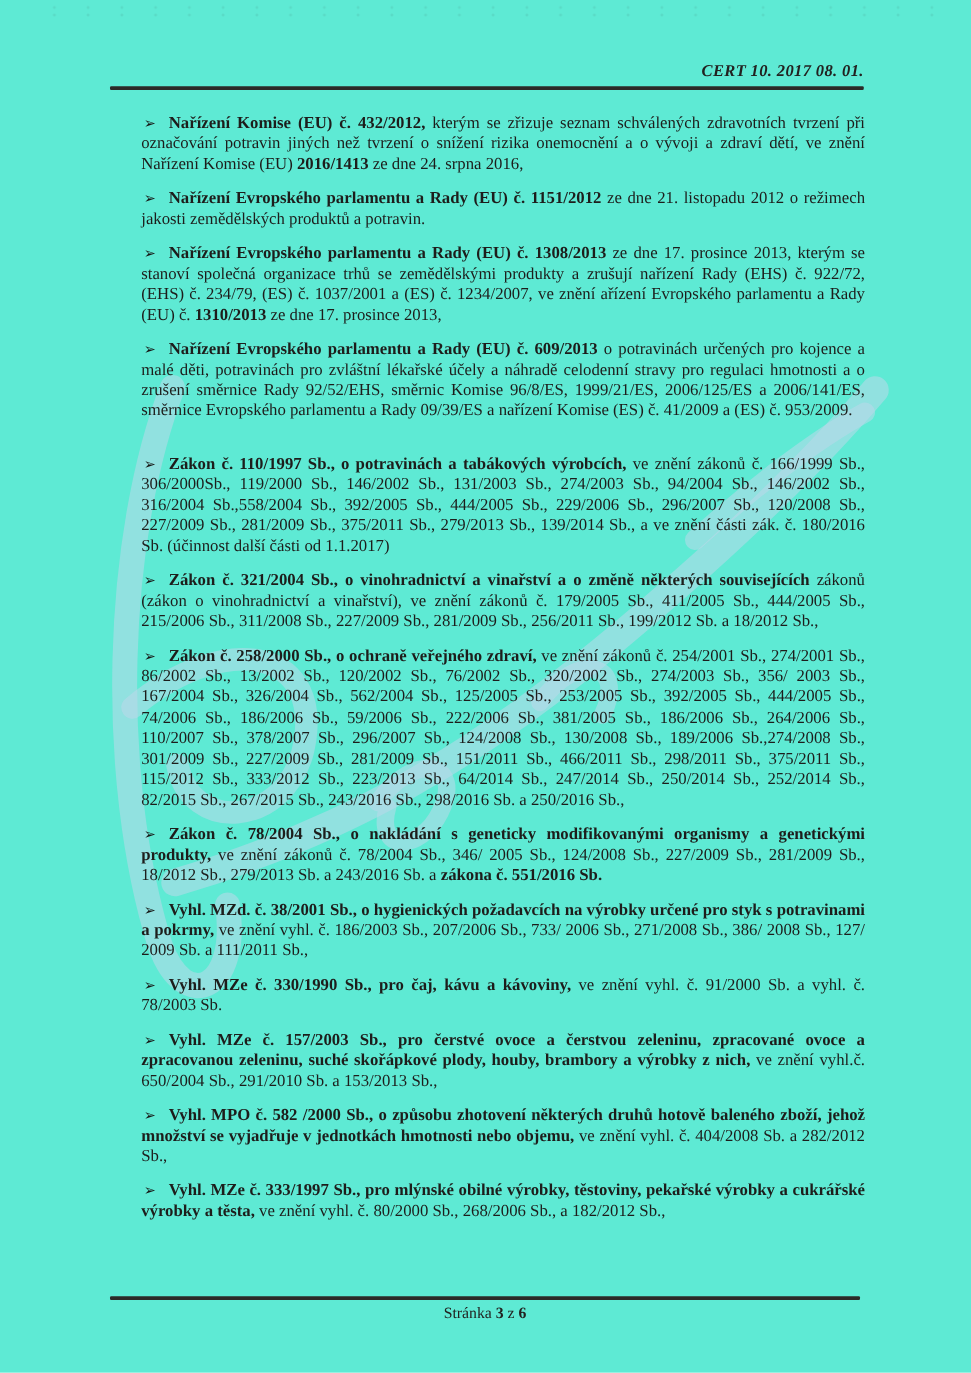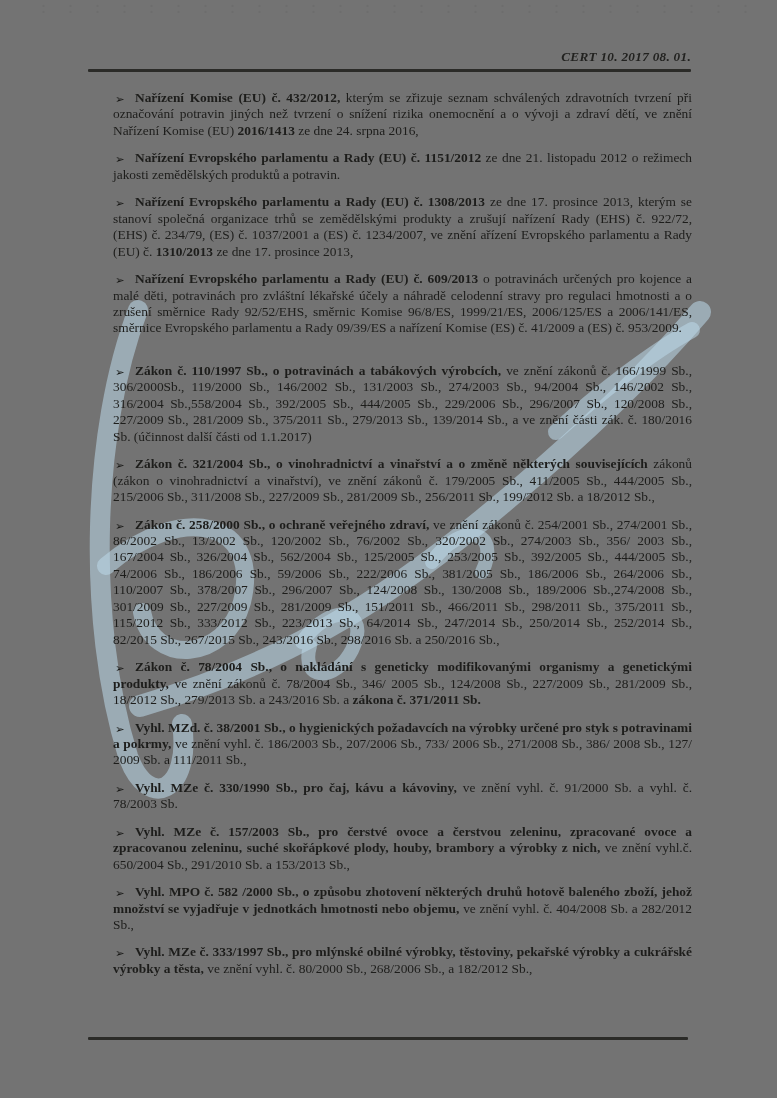--- a/index.html
+++ b/index.html
@@ -4,21 +4,21 @@
 <style>
   * { margin:0; padding:0; box-sizing:border-box; }
   html, body { width:777px; height:1098px; }
   body {
     font-family: "Liberation Serif", "DejaVu Serif", serif;
     background:#fbfbf8;
   }
   .page {
     position:relative;
     width:777px; height:1098px;
-    background:#737373;
+    background:#5eead4;
     overflow:hidden;
     color:#1d1d1b;
   }
   
   .scan-noise {
     position:absolute; top:3px; left:30px; right:10px; height:12px;
     background-image: radial-gradient(circle 1.1px, rgba(40,40,40,0.22) 0, rgba(40,40,40,0.0) 1.6px);
     background-size: 27px 6px;
     opacity:.55;
   }
@@ -83,23 +83,29 @@
   <div class="header-rule"></div>
 
   <div class="content">
       <div class="item"><span class="bullet">➢</span><span class="seg bold">Nařízení Komise (EU) č. 432/2012,</span><span class="seg"> kterým se zřizuje seznam schválených zdravotních tvrzení při označování potravin jiných než tvrzení o snížení rizika onemocnění a o vývoji a zdraví dětí, ve znění Nařízení Komise (EU) </span><span class="seg bold">2016/1413</span><span class="seg"> ze dne 24. srpna 2016,</span></div>
       <div class="item"><span class="bullet">➢</span><span class="seg bold">Nařízení Evropského parlamentu a Rady (EU) č. 1151/2012</span><span class="seg"> ze dne 21. listopadu 2012 o režimech jakosti zemědělských produktů a potravin.</span></div>
       <div class="item"><span class="bullet">➢</span><span class="seg bold">Nařízení Evropského parlamentu a Rady (EU) č. 1308/2013</span><span class="seg"> ze dne 17. prosince 2013, kterým se stanoví společná organizace trhů se zemědělskými produkty a zrušují nařízení Rady (EHS) č. 922/72, (EHS) č. 234/79, (ES) č. 1037/2001 a (ES) č. 1234/2007, ve znění ařízení Evropského parlamentu a Rady (EU) č. </span><span class="seg bold">1310/2013</span><span class="seg"> ze dne 17. prosince 2013,</span></div>
       <div class="item"><span class="bullet">➢</span><span class="seg bold">Nařízení Evropského parlamentu a Rady (EU) č. 609/2013</span><span class="seg"> o potravinách určených pro kojence a malé děti, potravinách pro zvláštní lékařské účely a náhradě celodenní stravy pro regulaci hmotnosti a o zrušení směrnice Rady 92/52/EHS, směrnic Komise 96/8/ES, 1999/21/ES, 2006/125/ES a 2006/141/ES, směrnice Evropského parlamentu a Rady 09/39/ES a nařízení Komise (ES) č. 41/2009 a (ES) č. 953/2009.</span></div>
       <div class="item gap-before"><span class="bullet">➢</span><span class="seg bold">Zákon č. 110/1997 Sb., o potravinách a tabákových výrobcích,</span><span class="seg"> ve znění zákonů č. 166/1999 Sb., 306/2000Sb., 119/2000 Sb., 146/2002 Sb., 131/2003 Sb., 274/2003 Sb., 94/2004 Sb., 146/2002 Sb., 316/2004 Sb.,558/2004 Sb., 392/2005 Sb., 444/2005 Sb., 229/2006 Sb., 296/2007 Sb., 120/2008 Sb., 227/2009 Sb., 281/2009 Sb., 375/2011 Sb., 279/2013 Sb., 139/2014 Sb., a ve znění části zák. č. 180/2016 Sb. (účinnost další části od 1.1.2017)</span></div>
       <div class="item"><span class="bullet">➢</span><span class="seg bold">Zákon č. 321/2004 Sb., o vinohradnictví a vinařství a o změně některých souvisejících</span><span class="seg"> zákonů (zákon o vinohradnictví a vinařství), ve znění zákonů č. 179/2005 Sb., 411/2005 Sb., 444/2005 Sb., 215/2006 Sb., 311/2008 Sb., 227/2009 Sb., 281/2009 Sb., 256/2011 Sb., 199/2012 Sb. a 18/2012 Sb.,</span></div>
       <div class="item"><span class="bullet">➢</span><span class="seg bold">Zákon č. 258/2000 Sb., o ochraně veřejného zdraví,</span><span class="seg"> ve znění zákonů č. 254/2001 Sb., 274/2001 Sb., 86/2002 Sb., 13/2002 Sb., 120/2002 Sb., 76/2002 Sb., 320/2002 Sb., 274/2003 Sb., 356/ 2003 Sb., 167/2004 Sb., 326/2004 Sb., 562/2004 Sb., 125/2005 Sb., 253/2005 Sb., 392/2005 Sb., 444/2005 Sb., 74/2006 Sb., 186/2006 Sb., 59/2006 Sb., 222/2006 Sb., 381/2005 Sb., 186/2006 Sb., 264/2006 Sb., 110/2007 Sb., 378/2007 Sb., 296/2007 Sb., 124/2008 Sb., 130/2008 Sb., 189/2006 Sb.,274/2008 Sb., 301/2009 Sb., 227/2009 Sb., 281/2009 Sb., 151/2011 Sb., 466/2011 Sb., 298/2011 Sb., 375/2011 Sb., 115/2012 Sb., 333/2012 Sb., 223/2013 Sb., 64/2014 Sb., 247/2014 Sb., 250/2014 Sb., 252/2014 Sb., 82/2015 Sb., 267/2015 Sb., 243/2016 Sb., 298/2016 Sb. a 250/2016 Sb.,</span></div>
-      <div class="item"><span class="bullet">➢</span><span class="seg bold">Zákon č. 78/2004 Sb., o nakládání s geneticky modifikovanými organismy a genetickými produkty,</span><span class="seg"> ve znění zákonů č. 78/2004 Sb., 346/ 2005 Sb., 124/2008 Sb., 227/2009 Sb., 281/2009 Sb., 18/2012 Sb., 279/2013 Sb. a 243/2016 Sb. a </span><span class="seg bold">zákona č. 371/2011 Sb.</span></div>
+      <div class="item"><span class="bullet">➢</span><span class="seg bold">Zákon č. 78/2004 Sb., o nakládání s geneticky modifikovanými organismy a genetickými produkty,</span><span class="seg"> ve znění zákonů č. 78/2004 Sb., 346/ 2005 Sb., 124/2008 Sb., 227/2009 Sb., 281/2009 Sb., 18/2012 Sb., 279/2013 Sb. a 243/2016 Sb. a </span><span class="seg bold">zákona č. 551/2016 Sb.</span></div>
       <div class="item"><span class="bullet">➢</span><span class="seg bold">Vyhl. MZd. č. 38/2001 Sb., o hygienických požadavcích na výrobky určené pro styk s potravinami a pokrmy,</span><span class="seg"> ve znění vyhl. č. 186/2003 Sb., 207/2006 Sb., 733/ 2006 Sb., 271/2008 Sb., 386/ 2008 Sb., 127/ 2009 Sb. a 111/2011 Sb.,</span></div>
       <div class="item"><span class="bullet">➢</span><span class="seg bold">Vyhl. MZe č. 330/1990 Sb., pro čaj, kávu a kávoviny,</span><span class="seg"> ve znění vyhl. č. 91/2000 Sb. a vyhl. č. 78/2003 Sb.</span></div>
       <div class="item"><span class="bullet">➢</span><span class="seg bold">Vyhl. MZe č. 157/2003 Sb., pro čerstvé ovoce a čerstvou zeleninu, zpracované ovoce a zpracovanou zeleninu, suché skořápkové plody, houby, brambory a výrobky z nich,</span><span class="seg"> ve znění vyhl.č. 650/2004 Sb., 291/2010 Sb. a 153/2013 Sb.,</span></div>
       <div class="item"><span class="bullet">➢</span><span class="seg bold">Vyhl. MPO č. 582 /2000 Sb., o způsobu zhotovení některých druhů hotově baleného zboží, jehož množství se vyjadřuje v jednotkách hmotnosti nebo objemu,</span><span class="seg"> ve znění vyhl. č. 404/2008 Sb. a 282/2012 Sb.,</span></div>
       <div class="item"><span class="bullet">➢</span><span class="seg bold">Vyhl. MZe č. 333/1997 Sb., pro mlýnské obilné výrobky, těstoviny, pekařské výrobky a cukrářské výrobky a těsta,</span><span class="seg"> ve znění vyhl. č. 80/2000 Sb., 268/2006 Sb., a 182/2012 Sb.,</span></div>
     </div>
 
   <div class="footer-rule"></div>
+  <div class="footer-text">
+    <span>Stránka</span>
+    <span class="bold">3</span>
+    <span>z</span>
+    <span class="bold">6</span>
+  </div>
 
 </div>
 
 </body></html>

